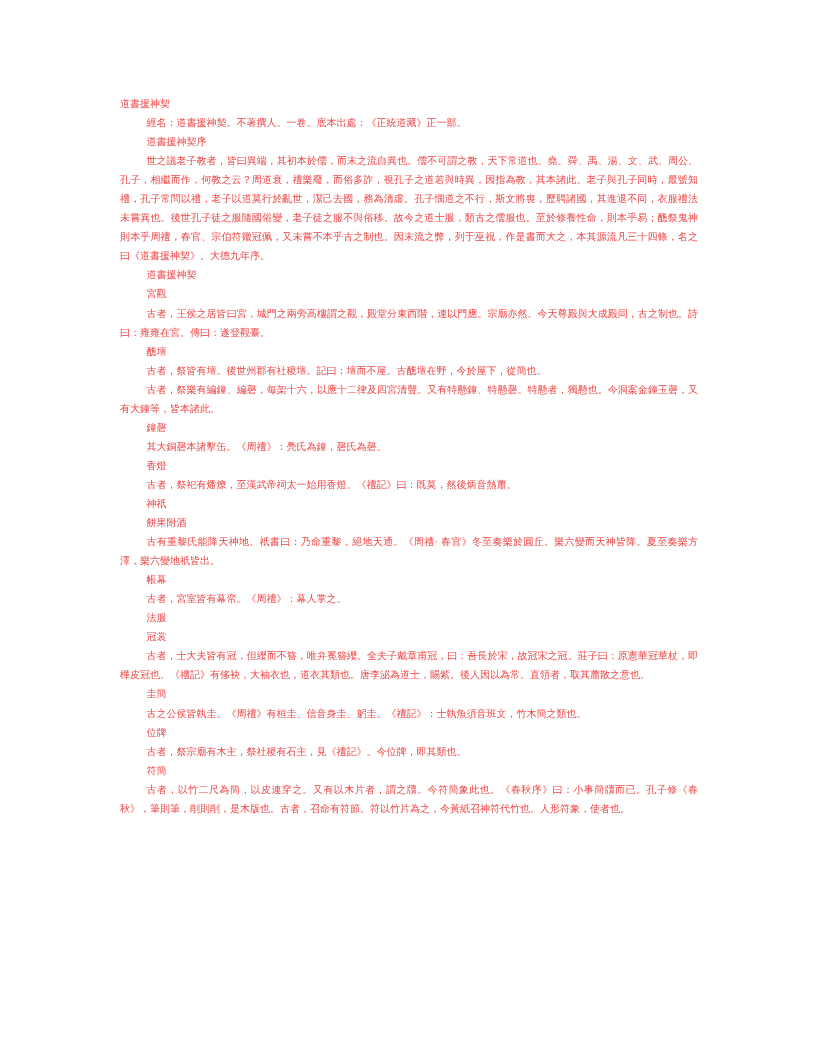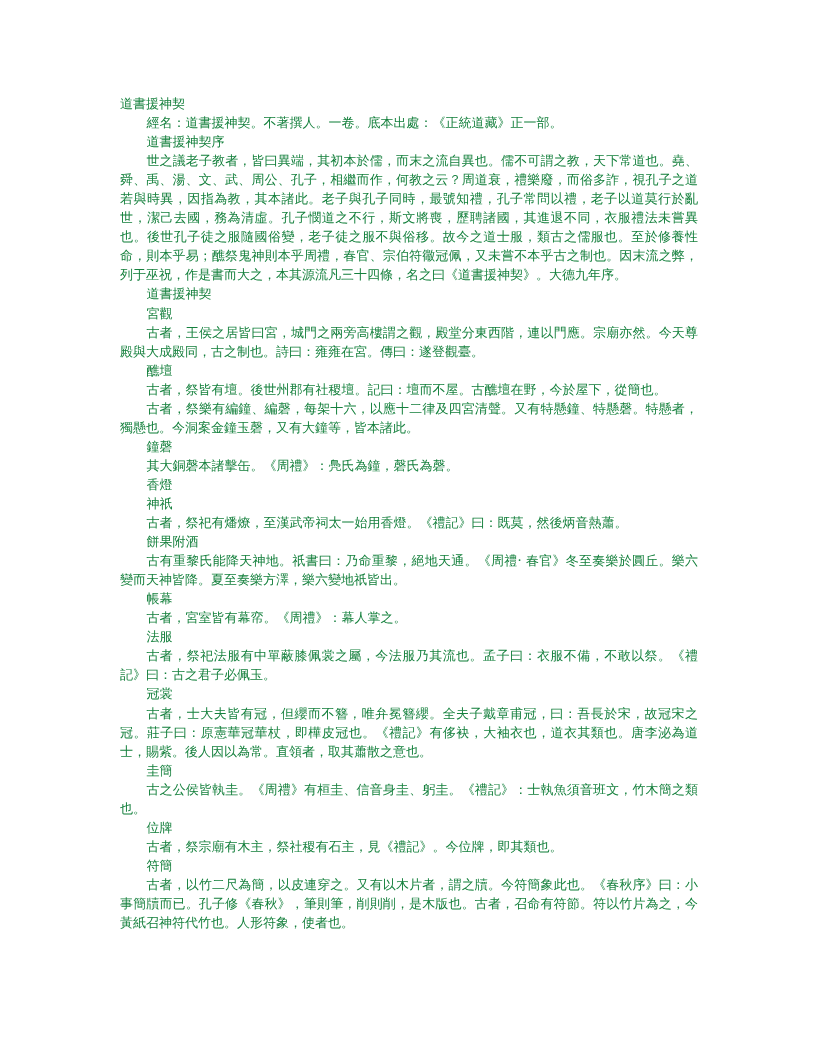--- a/index.html
+++ b/index.html
@@ -20,30 +20,30 @@
     background: #ffffff;
     overflow: hidden;
   }
   .text-column {
     position: absolute;
     left: 120px;
     top: 94px;
     width: 578px;
   }
   .doc-line {
-    font-size: 13px;
+    font-size: 10px;
     line-height: 19.05px;
     text-align: justify;
     text-justify: inter-character;
     text-align-last: left;
     margin: 0;
     letter-spacing: 0;
     white-space: normal;
     word-break: break-all;
-    color: #15803d;
+    color: #ef4444;
   }
   
   .doc-line.level-0 {
     text-indent: 0;
   }
   
   .doc-line.level-1 {
     text-indent: 26.4px;
   }
   
@@ -63,28 +63,27 @@
       <p class="doc-line level-1">世之議老子教者，皆曰異端，其初本於儒，而末之流自異也。儒不可謂之教，天下常道也。堯、舜、禹、湯、文、武、周公、孔子，相繼而作，何教之云？周道衰，禮樂廢，而俗多詐，視孔子之道若與時異，因指為教，其本諸此。老子與孔子同時，最號知禮，孔子常問以禮，老子以道莫行於亂世，潔己去國，務為清虛。孔子憫道之不行，斯文將喪，歷聘諸國，其進退不同，衣服禮法未嘗異也。後世孔子徒之服隨國俗變，老子徒之服不與俗移。故今之道士服，類古之儒服也。至於修養性命，則本乎易；醮祭鬼神則本乎周禮，春官、宗伯符幑冠佩，又未嘗不本乎古之制也。因末流之弊，列于巫祝，作是書而大之，本其源流凡三十四條，名之曰《道書援神契》。大德九年序。</p>
       <p class="doc-line level-1 heading">道書援神契</p>
       <p class="doc-line level-1 heading">宮觀</p>
       <p class="doc-line level-1">古者，王侯之居皆曰宮，城門之兩旁高樓謂之觀，殿堂分東西階，連以門應。宗廟亦然。今天尊殿與大成殿同，古之制也。詩曰：雍雍在宮。傳曰：遂登觀臺。</p>
       <p class="doc-line level-1 heading">醮壇</p>
       <p class="doc-line level-1">古者，祭皆有壇。後世州郡有社稷壇。記曰：壇而不屋。古醮壇在野，今於屋下，從簡也。</p>
       <p class="doc-line level-1">古者，祭樂有編鐘、編磬，每架十六，以應十二律及四宮清聲。又有特懸鐘、特懸磬。特懸者，獨懸也。今洞案金鐘玉磬，又有大鐘等，皆本諸此。</p>
       <p class="doc-line level-1 heading">鐘磬</p>
       <p class="doc-line level-1">其大銅磬本諸擊缶。《周禮》：鳧氏為鐘，磬氏為磬。</p>
       <p class="doc-line level-1 heading">香燈</p>
+      <p class="doc-line level-1">古者，祭祀有燔燎，至漢武帝祠太一始用香燈。《禮記》曰：既莫，然後炳音熱蕭。</p>
       <p class="doc-line level-1 heading">神祇</p>
-      <p class="doc-line level-1">古者，祭祀有燔燎，至漢武帝祠太一始用香燈。《禮記》曰：既莫，然後炳音熱蕭。</p>
       <p class="doc-line level-1 heading">餅果附酒</p>
       <p class="doc-line level-1">古有重黎氏能降天神地。祇書曰：乃命重黎，絕地天通。《周禮· 春官》冬至奏樂於圓丘。樂六變而天神皆降。夏至奏樂方澤，樂六變地祇皆出。</p>
       <p class="doc-line level-1 heading">帳幕</p>
       <p class="doc-line level-1">古者，宮室皆有幕帟。《周禮》：幕人掌之。</p>
       <p class="doc-line level-1 heading">法服</p>
-      <p class="doc-line level-1">古者，祭祀法服有中單蔽膝佩裳之屬，今法服乃其流也。孟子曰：衣服不備，不敢以祭。《禮記》曰：古之君子必佩玉。</p>
       <p class="doc-line level-1 heading">冠裳</p>
       <p class="doc-line level-1">古者，士大夫皆有冠，但纓而不簪，唯弁冕簪纓。全夫子戴章甫冠，曰：吾長於宋，故冠宋之冠。莊子曰：原憲華冠華杖，即樺皮冠也。《禮記》有侈袂，大袖衣也，道衣其類也。唐李泌為道士，賜紫。後人因以為常。直領者，取其蕭散之意也。</p>
       <p class="doc-line level-1 heading">圭簡</p>
       <p class="doc-line level-1">古之公侯皆執圭。《周禮》有桓圭、信音身圭、躬圭。《禮記》：士執魚須音班文，竹木簡之類也。</p>
       <p class="doc-line level-1 heading">位牌</p>
       <p class="doc-line level-1">古者，祭宗廟有木主，祭社稷有石主，見《禮記》。今位牌，即其類也。</p>
       <p class="doc-line level-1 heading">符簡</p>
       <p class="doc-line level-1">古者，以竹二尺為簡，以皮連穿之。又有以木片者，謂之牘。今符簡象此也。《春秋序》曰：小事簡牘而已。孔子修《春秋》，筆則筆，削則削，是木版也。古者，召命有符節。符以竹片為之，今黃紙召神符代竹也。人形符象，使者也。</p>
     </div>
 </div>

